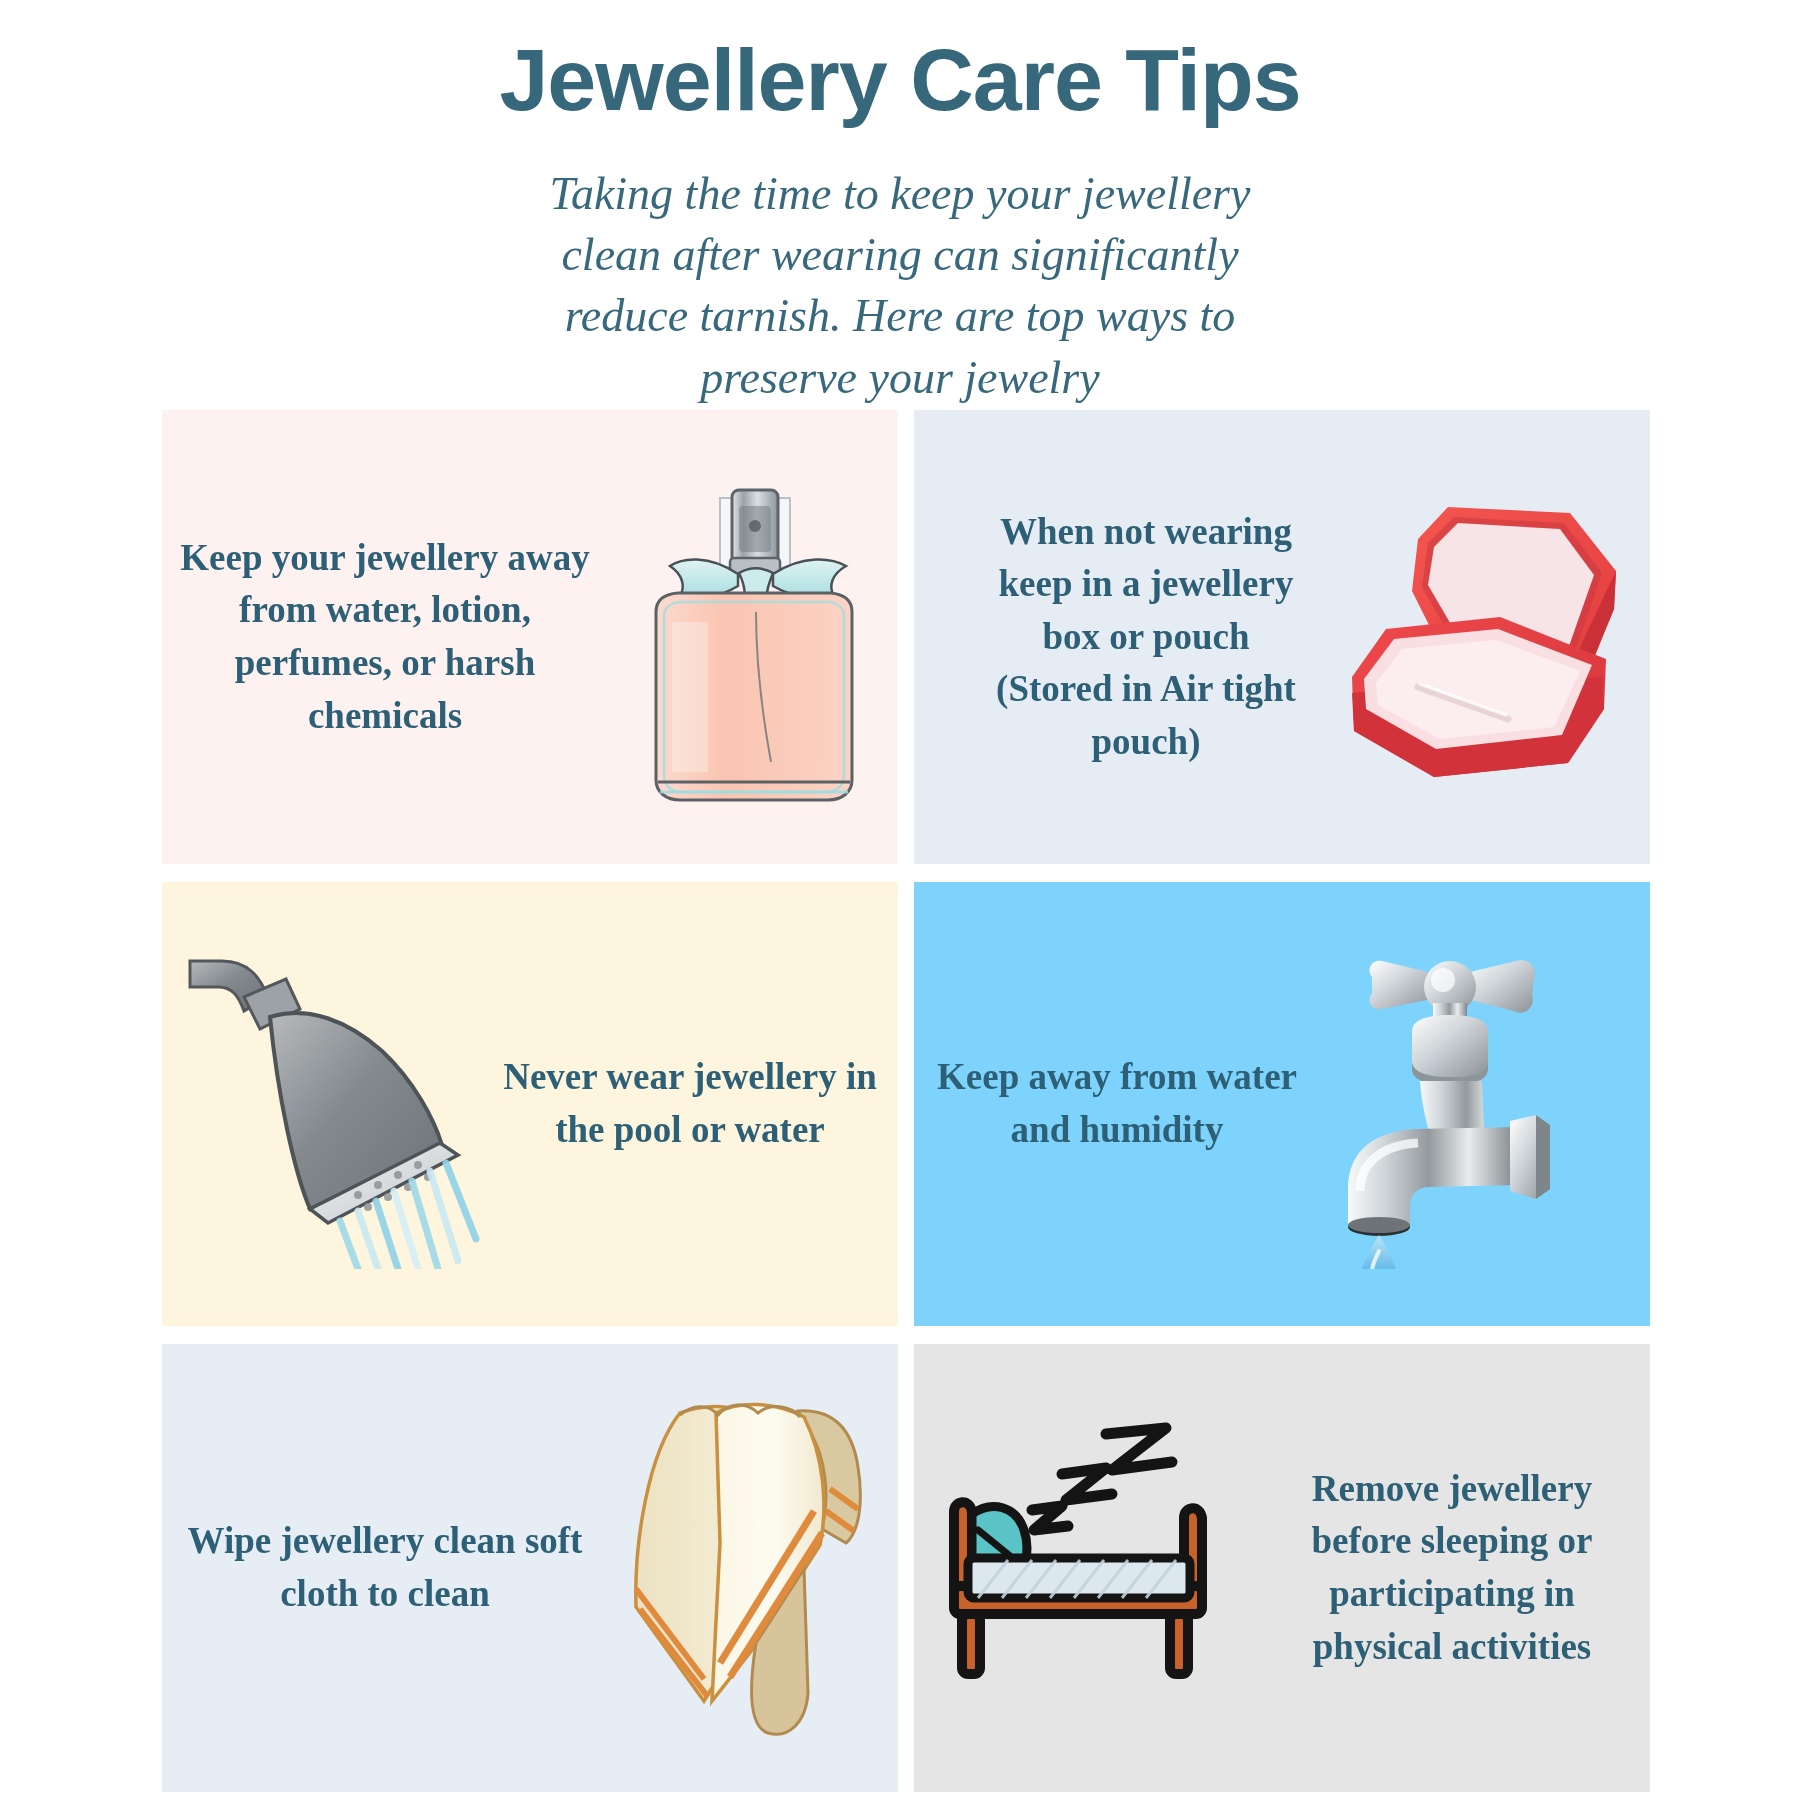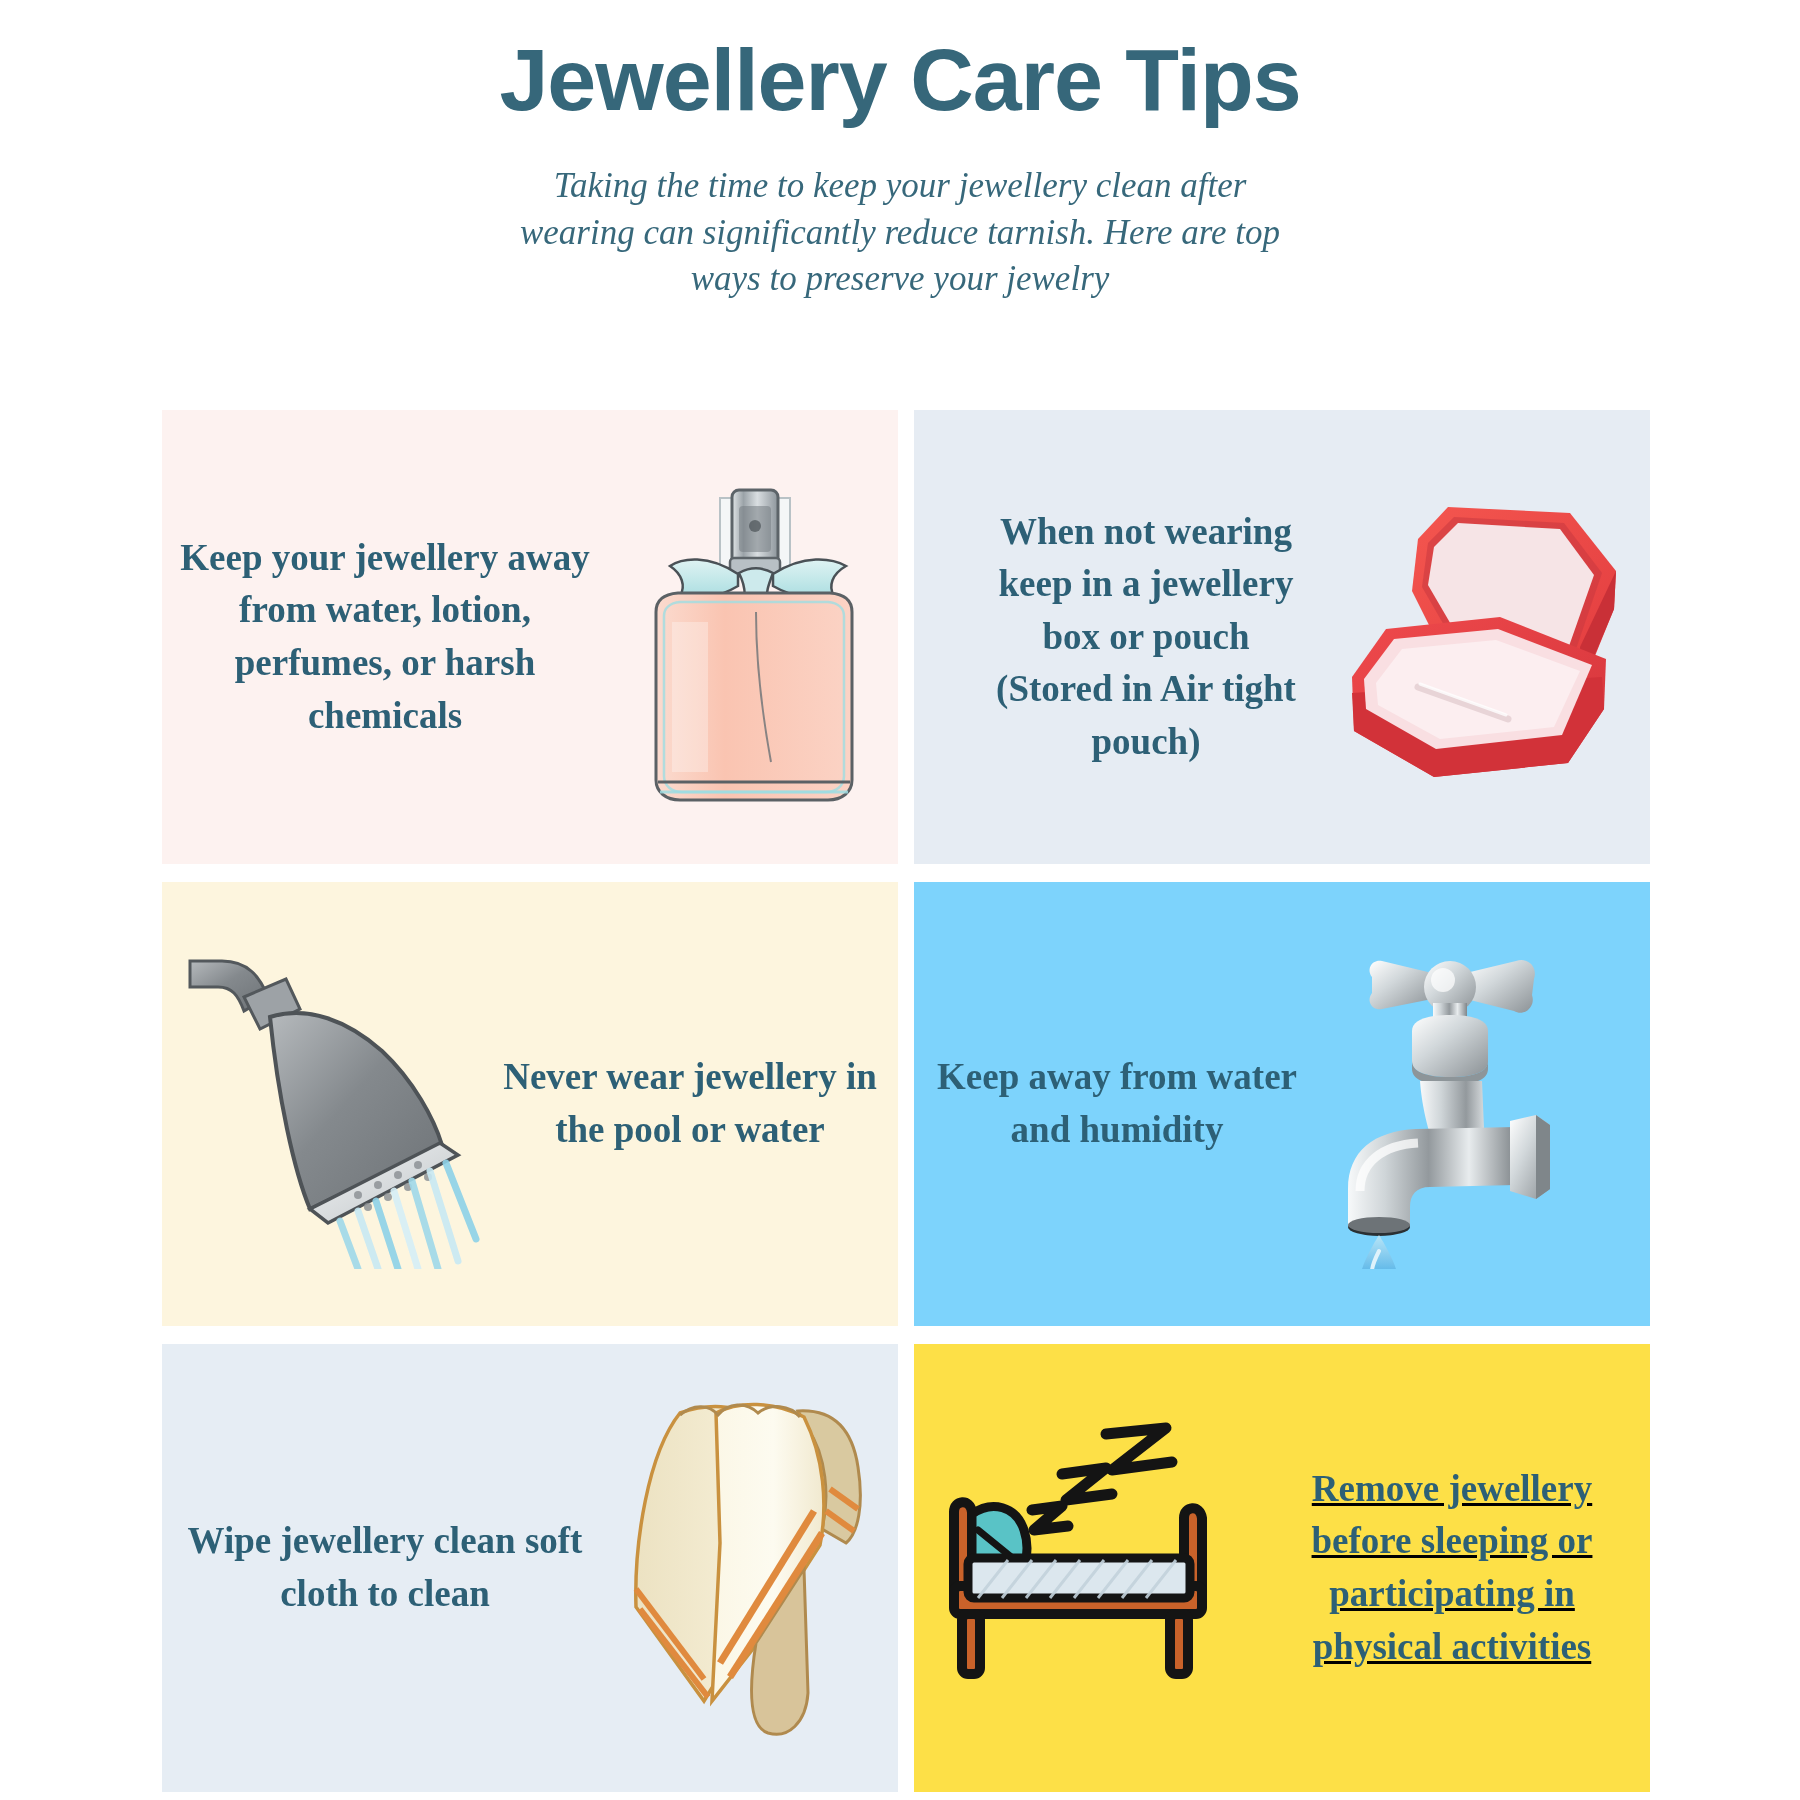--- a/index.html
+++ b/index.html
@@ -38,21 +38,21 @@
     line-height: 1.08;
     letter-spacing: -1px;
     color: #36677a;
   }
   .subtitle {
     margin: 0 auto;
     padding-top: 36px;
     width: 800px;
     font-family: "Liberation Serif", serif;
     font-style: italic;
-    font-size: 35px;
+    font-size: 46px;
     line-height: 1.33;
     color: #37687b;
   }
 
   
   .grid {
     position: absolute;
     left: 162px;
     top: 410px;
     width: 1478px;
@@ -316,21 +316,21 @@
           <path d="M32 216 L100 304" stroke="#e08a3e" stroke-width="6" fill="none"></path>
 
           <path d="M222 96 L250 116" stroke="#e08a3e" stroke-width="6" fill="none"></path>
           <path d="M218 118 L246 138" stroke="#e08a3e" stroke-width="6" fill="none"></path>
 
           <path d="M72 22 C86 10 102 12 110 22 C120 10 138 8 150 20 C162 10 182 12 192 24" fill="none" stroke="#b08a4e" stroke-width="3"></path>
         </svg>
       </div>
     </div>
 
-    <div class="card text-right" style="background: #fde047; text-decoration: underline;">
+    <div class="card text-right" style="background: #e5e5e5;">
       <div class="card-text" style="color: rgb(45, 96, 118);">Remove jewellery before sleeping or participating in physical activities</div>
       <div class="card-art art-bed">
         <svg viewBox="0 0 320 300" xmlns="http://www.w3.org/2000/svg">
 
           <g fill="none" stroke="#141414" stroke-width="11" stroke-linecap="round" stroke-linejoin="round">
             <path d="M172 16 L232 10 L178 52 L238 44"></path>
             <path d="M128 56 L172 50 L132 82 L178 76"></path>
             <path d="M98 92 L128 88 L100 112 L134 108"></path>
           </g>
 

